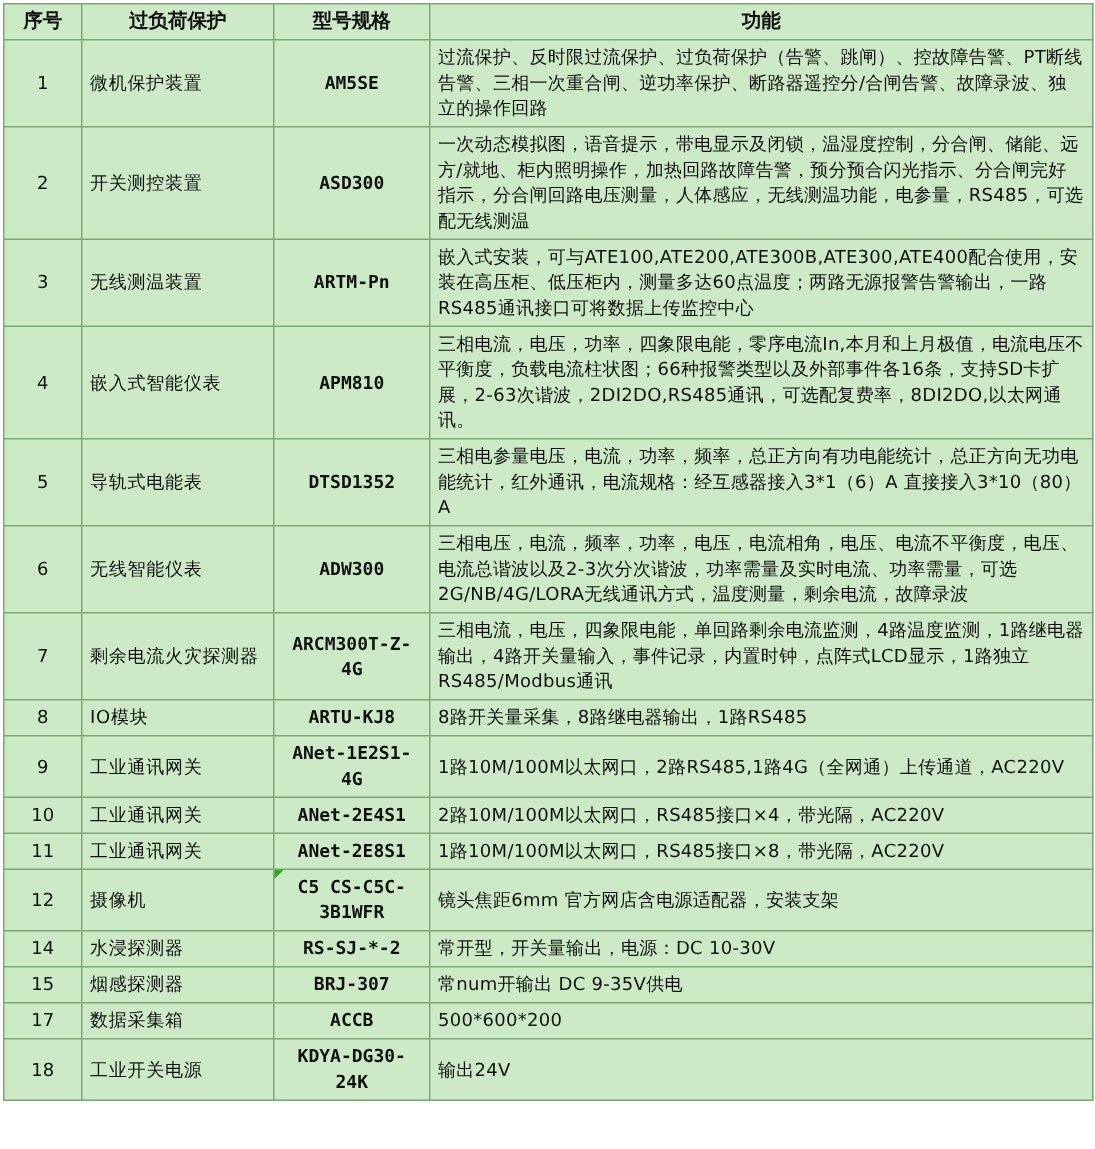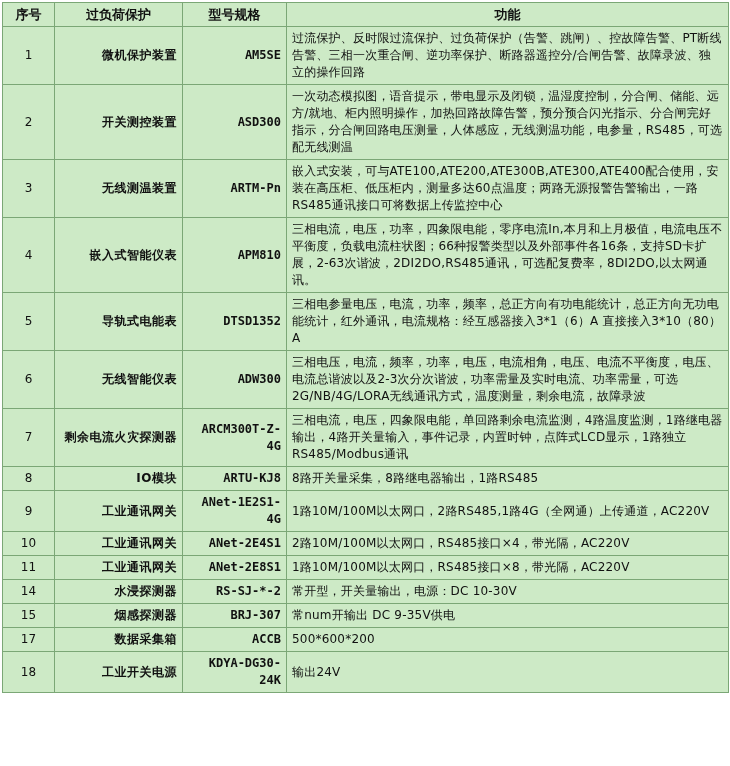--- a/index.html
+++ b/index.html
@@ -42,27 +42,27 @@
     font-weight: bold;
     text-align: center;
     font-size: 13px;
     background: #cdeac6;
   }
   td.idx {
     text-align: center;
     font-size: 13px;
   }
   td.name {
-    text-align: right;
-    font-weight: bold;
+    text-align: left;
+    font-weight: normal;
     font-size: 13px;
     letter-spacing: 0.5px;
   }
   td.model {
-    text-align: right;
+    text-align: center;
     font-family: "DejaVu Sans Mono", "Liberation Mono", monospace;
     font-size: 12px;
     font-weight: bold;
   }
   td.func {
     text-align: left;
     font-size: 12px;
     letter-spacing: 0.2px;
   }
   
@@ -158,20 +158,26 @@
           <td class="model">ANet-2E4S1</td>
           <td class="func">2路10M/100M以太网口，RS485接口×4，带光隔，AC220V</td>
         </tr>
         <tr>
           <td class="idx">11</td>
           <td class="name">工业通讯网关</td>
           <td class="model">ANet-2E8S1</td>
           <td class="func">1路10M/100M以太网口，RS485接口×8，带光隔，AC220V</td>
         </tr>
         <tr>
+          <td class="idx">12</td>
+          <td class="name">摄像机</td>
+          <td class="model marked">C5 CS-C5C-3B1WFR</td>
+          <td class="func">镜头焦距6mm  官方网店含电源适配器，安装支架</td>
+        </tr>
+        <tr>
           <td class="idx">14</td>
           <td class="name">水浸探测器</td>
           <td class="model">RS-SJ-*-2</td>
           <td class="func">常开型，开关量输出，电源：DC 10-30V</td>
         </tr>
         <tr>
           <td class="idx">15</td>
           <td class="name">烟感探测器</td>
           <td class="model">BRJ-307</td>
           <td class="func">常num开输出   DC 9-35V供电</td>

